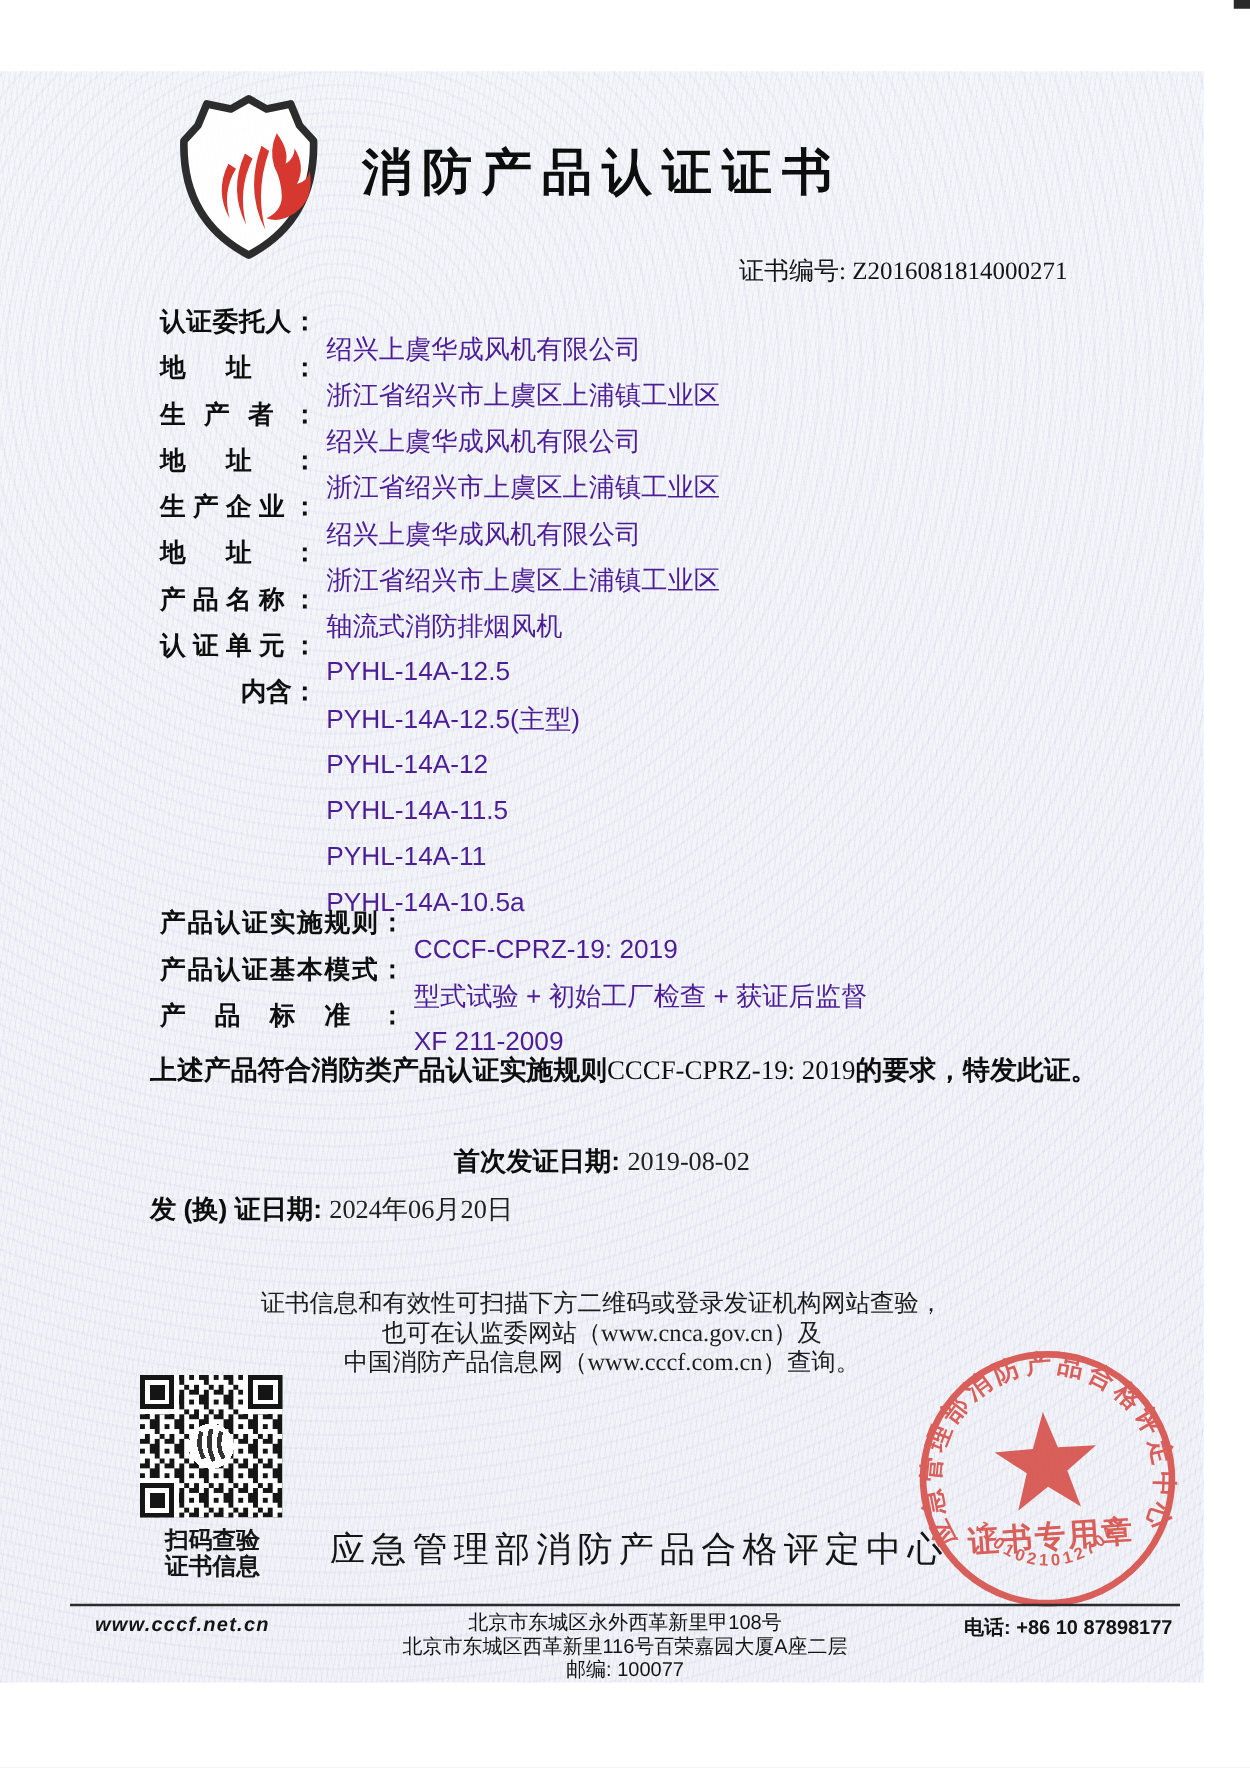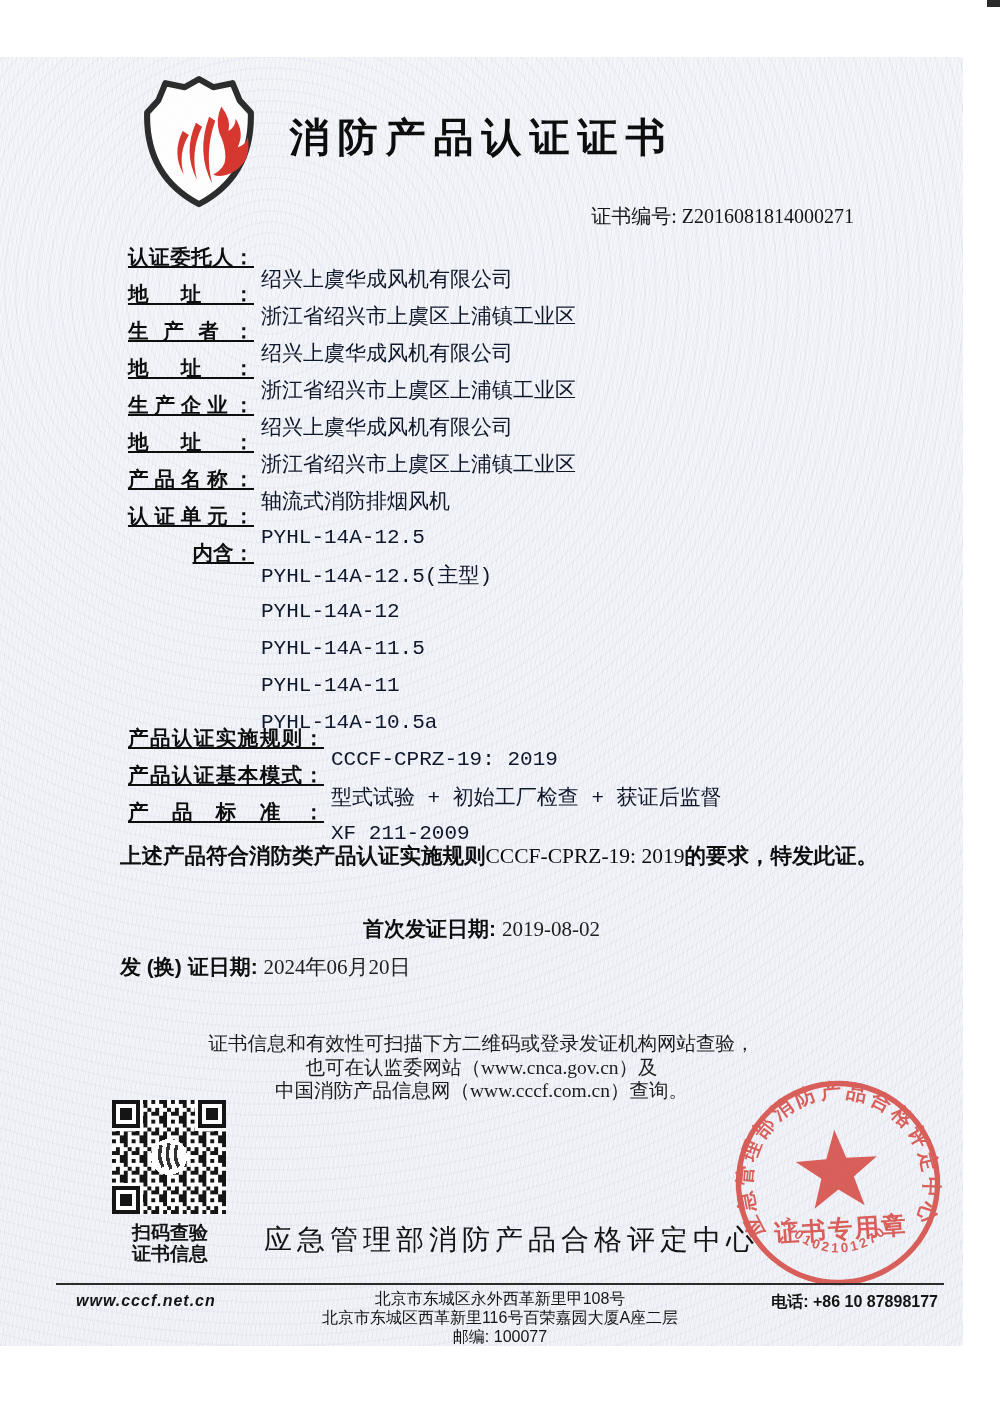--- a/index.html
+++ b/index.html
@@ -24,27 +24,27 @@
     font-size:40px;font-weight:700;letter-spacing:8px;color:#0d0d0d;
   }
   .certno{
     position:absolute;right:146px;top:203px;font-size:20px;
     font-family:"Liberation Serif","DejaVu Serif",serif;color:#141414;
   }
   .fields{position:absolute;left:128px;top:238px;width:800px;}
   .frow{height:37px;display:flex;align-items:center;}
   .lbl{
     display:inline-block;width:126px;font-weight:700;font-size:20.5px;
-    text-align:justify;text-align-last:justify;flex:0 0 126px;color:#0e0e0e;text-decoration:underline;
+    text-align:justify;text-align-last:justify;flex:0 0 126px;color:#0e0e0e;
   }
   .lbl-r{text-align:right;text-align-last:right;}
   .lbl-w{width:196px;flex:0 0 196px;}
   .val{
-    margin-left:7px;font-size:21px;color:#0f172a;
-    font-family:Liberation Mono, monospace;white-space:nowrap;margin-top:44px;
+    margin-left:7px;font-size:21px;color:#4c1d95;
+    font-family:Liberation Sans, sans-serif;white-space:nowrap;margin-top:44px;
   }
   .statement{
     position:absolute;left:120px;top:838px;width:772px;
     font-size:21.5px;line-height:36px;font-weight:700;color:#0e0e0e;
   }
   .statement .rule{font-weight:400;font-family:"Liberation Serif","DejaVu Serif",serif;}
   .first-issue{position:absolute;left:0;top:915px;width:963px;text-align:center;font-size:21px;}
   .first-issue .dlabel,.reissue .dlabel{font-weight:700;color:#0e0e0e;}
   .first-issue .dval,.reissue .dval{font-family:"Liberation Serif","DejaVu Serif",serif;color:#202020;}
   .reissue{position:absolute;left:120px;top:953px;font-size:21px;display:flex;gap:44px;}

